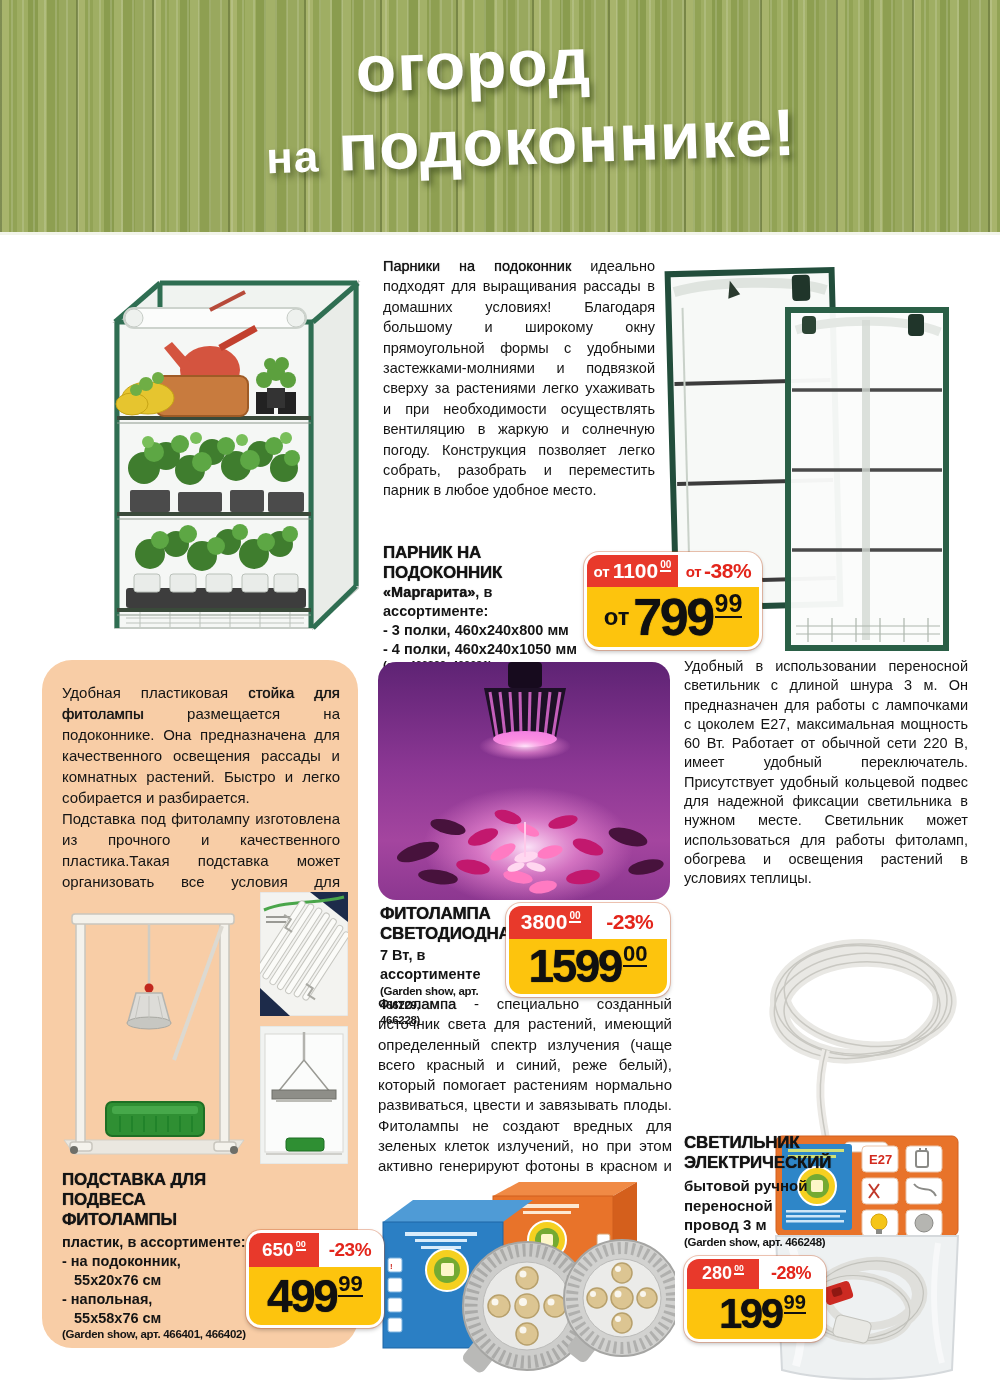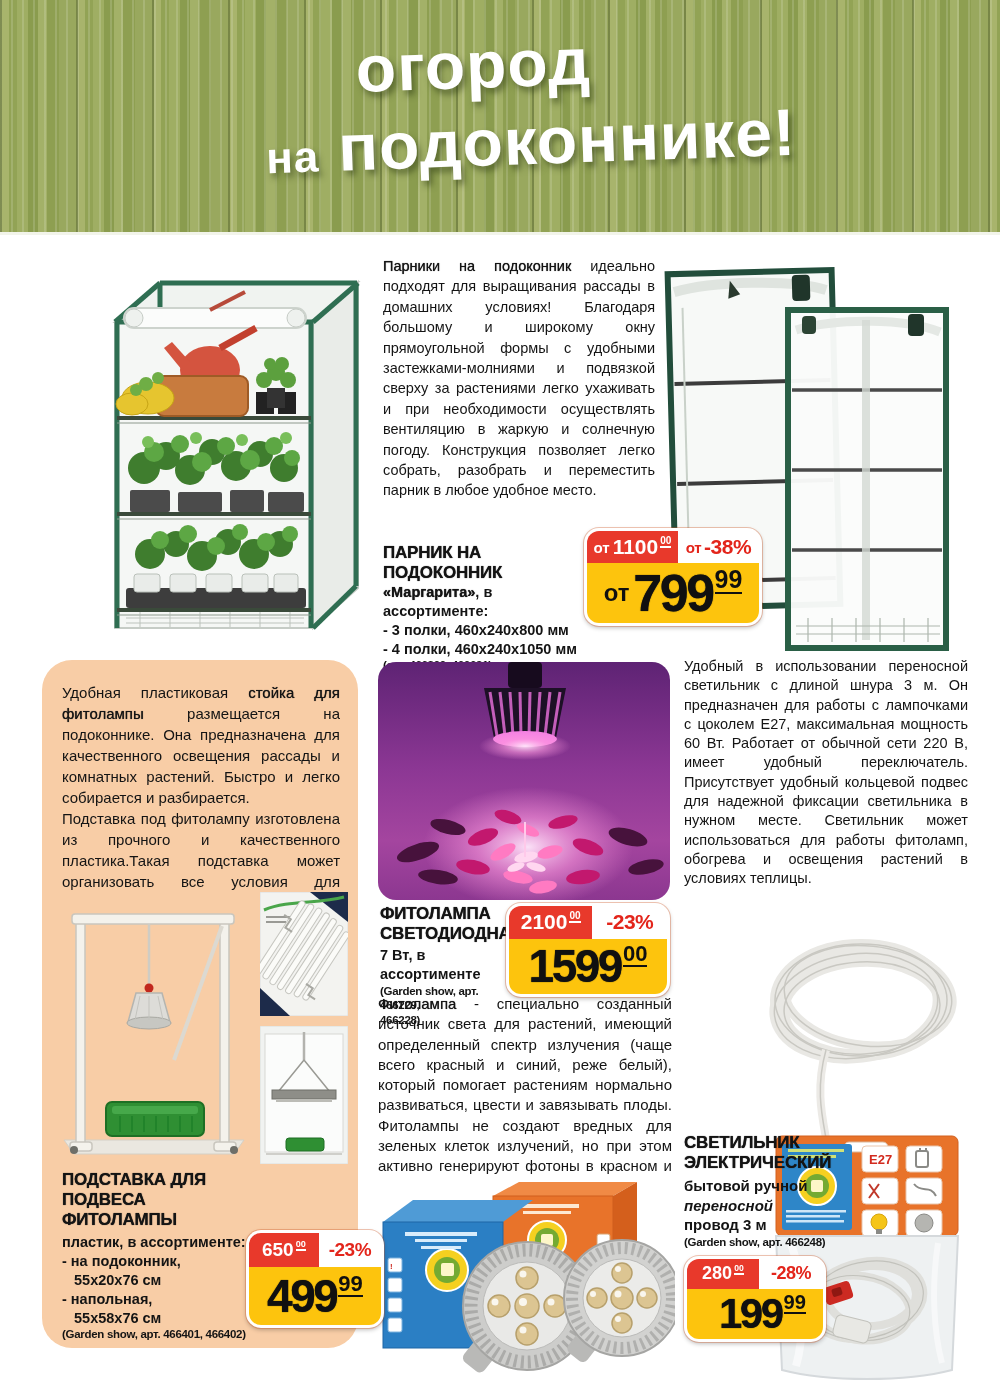--- a/index.html
+++ b/index.html
@@ -196,21 +196,21 @@
   </div>
 
   <div class="info" style="left:383px;top:543px;width:205px;">
     <div class="p-title">ПАРНИК НА ПОДОКОННИК</div>
     <div class="p-spec"><span class="xb">«Маргарита»</span><span>, в ассортименте:</span></div>
     <div class="p-spec">- 3 полки, 460х240х800 мм</div>
     <div class="p-spec">- 4 полки, 460х240х1050 мм</div>
     <div class="p-art">(арт. 466399, 466621)</div>
   </div>
 
-  <div class="tag" style="left:584px;top:528px;width:172px;height:92px;">
+  <div class="tag" style="left:584px;top:552px;width:172px;height:92px;">
     <div class="tag-inner">
       <div class="tag-top" style="font-size:21px;">
         <div class="tag-old">
             <span class="old-prefix">от</span>
             <span>1100</span>
             <span class="cents">00</span>
           </div>
         <div class="tag-disc">
             <span class="disc-prefix">от</span>
             <span>-38%</span>
@@ -444,21 +444,21 @@
     <div class="p-title">СВЕТОДИОДНАЯ</div>
     <div class="p-spec" style="margin-top:2px;">7 Вт, в ассортименте</div>
     <div class="p-art">(Garden show, арт. 466229,</div>
     <div class="p-art">466228)</div>
   </div>
 
   <div class="tag" style="left:506px;top:903px;width:158px;height:88px;">
     <div class="tag-inner">
       <div class="tag-top" style="font-size:21px;">
         <div class="tag-old">
-            <span>2100</span>
+            <span>3800</span>
             <span class="cents">00</span>
           </div>
         <div class="tag-disc">
             <span>-23%</span>
           </div>
       </div>
       <div class="tag-new" style="font-size:46px;">
           <span class="new-num">1599</span>
           <span class="cents">00</span>
         </div>
@@ -640,21 +640,21 @@
         <path d="M115 355 C130 400 128 450 120 478" stroke="#ffffff" stroke-width="8" opacity=".6" fill="none"></path>
         <path d="M262 355 C255 400 258 445 266 475" stroke="#ffffff" stroke-width="6" opacity=".5" fill="none"></path>
       </g>
     </svg>
   </div>
 
   <div class="info" style="left:684px;top:1133px;width:160px;">
     <div class="p-title">СВЕТИЛЬНИК</div>
     <div class="p-title">ЭЛЕКТРИЧЕСКИЙ</div>
     <div class="p-spec" style="margin-top:3px;font-size:15px;">бытовой ручной</div>
-    <div class="p-spec" style="font-size:15px;font-style:italic;">переносной</div>
+    <div class="p-spec" style="font-size:15px;">переносной</div>
     <div class="p-spec" style="font-size:15px;">провод 3 м</div>
     <div class="p-art">(Garden show, арт. 466248)</div>
   </div>
 
   <div class="tag" style="left:684px;top:1256px;width:136px;height:80px;">
     <div class="tag-inner">
       <div class="tag-top" style="font-size:18px;">
         <div class="tag-old">
             <span>280</span>
             <span class="cents">00</span>

